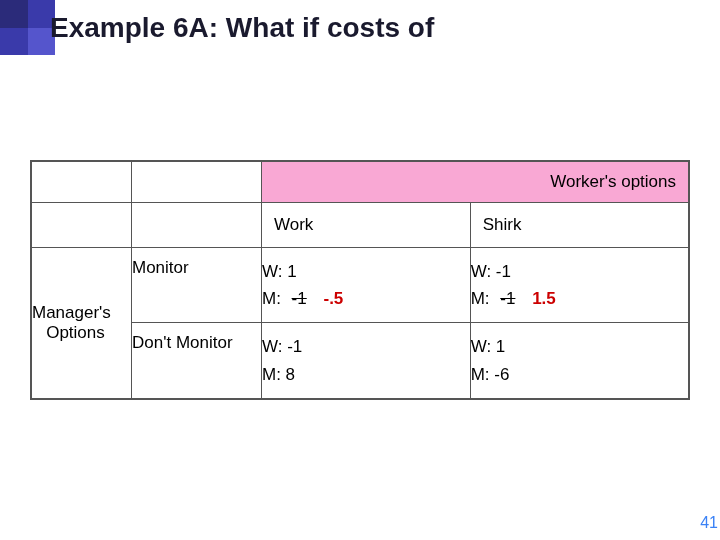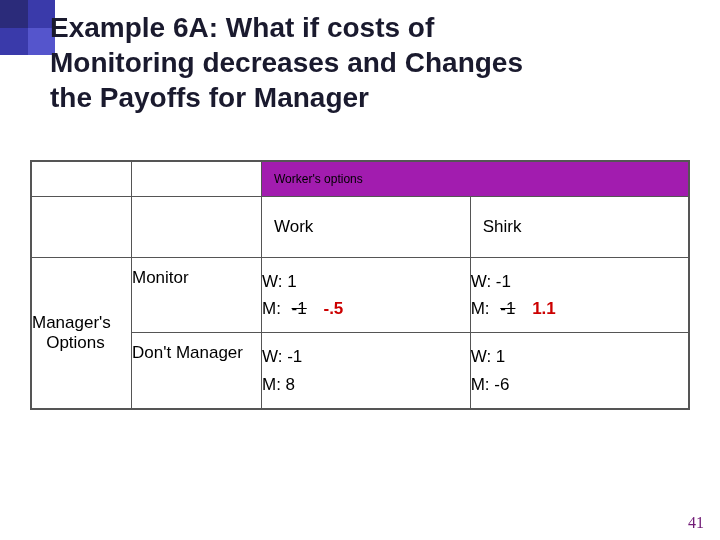--- a/index.html
+++ b/index.html
@@ -38,35 +38,35 @@
     }
 
     td, th {
       border: 1.5px solid #555;
       padding: 8px 12px;
       vertical-align: middle;
       font-size: 17px;
     }
 
     .header-workers-options {
-      text-align: left;
-      font-size: 12px;
+      text-align: right;
+      font-size: 17px;
       padding: 10px;
-      background: #a21caf;
+      background: #f9a8d4;
     }
 
     .col-empty1 { width: 100px; }
     .col-empty2 { width: 130px; }
 
     .row-workers-options td {
       padding: 10px 12px;
     }
 
     .row-work-shirk td {
-      padding: 20px 12px;
+      padding: 12px 12px;
       font-size: 17px;
     }
 
     .row-monitor td, .row-dont-monitor td {
       font-size: 17px;
       vertical-align: top;
       padding: 10px 0;
     }
 
     .manager-label {
@@ -88,24 +88,23 @@
 
     .highlight-red {
       color: #cc0000;
       font-weight: bold;
       font-size: 17px;
     }
 
     .page-number {
       position: absolute;
       bottom: 8px;
-      right: 16px;
+      right: 2px;
       font-size: 16px;
-      color: #701a75;
-      font-family: Liberation Serif, serif;
+      color: #3b82f6;
     }
 
     
     .corner-svg {
       position: absolute;
       top: 0;
       left: 0;
     }
   </style>
 </head>
@@ -113,22 +112,21 @@
 
 <svg class="corner-svg" width="55" height="55">
   <rect x="0" y="0" width="28" height="28" fill="#2b2b7a"></rect>
   <rect x="28" y="0" width="27" height="28" fill="#3a3aaa"></rect>
   <rect x="0" y="28" width="28" height="27" fill="#3a3aaa"></rect>
   <rect x="28" y="28" width="27" height="27" fill="#5555cc"></rect>
 </svg>
 
 <div class="page-title">
   <span>Example 6A: What if costs of</span><br>
-  <span>Monitoring decreases and Changes</span><br>
-  <span>the Payoffs for Manager</span>
+  <br>
 </div>
 
 <div class="table-container">
   <table>
 
     <tbody>
         <tr class="row-workers-options">
       <td class="col-empty1"></td>
       <td class="col-empty2"></td>
       <td colspan="2" class="header-workers-options">Worker's options</td>
@@ -153,28 +151,28 @@
           <span style="display:inline-flex; align-items:center; gap:6px;">
             <span style="font-size:17px;">M:&nbsp;</span><span class="strikethrough">-1</span>&nbsp;<span class="highlight-red">-.5</span>
           </span>
         </div>
       </td>
 
       <td>
         <div class="cell-values">
           <span>W:  -1</span><br>
           <span style="display:inline-flex; align-items:center; gap:6px;">
-            <span style="font-size:17px;">M:&nbsp;</span><span class="strikethrough">-1</span>&nbsp;<span class="highlight-red">1.1</span>
+            <span style="font-size:17px;">M:&nbsp;</span><span class="strikethrough">-1</span>&nbsp;<span class="highlight-red">1.5</span>
           </span>
         </div>
       </td>
     </tr>
 
     <tr class="row-dont-monitor">
-      <td>Don't Manager</td>
+      <td>Don't Monitor</td>
 
       <td>
         <div class="cell-values">
           <span>W:  -1</span><br>
           <span>M:  8</span>
         </div>
       </td>
 
       <td>
         <div class="cell-values">

